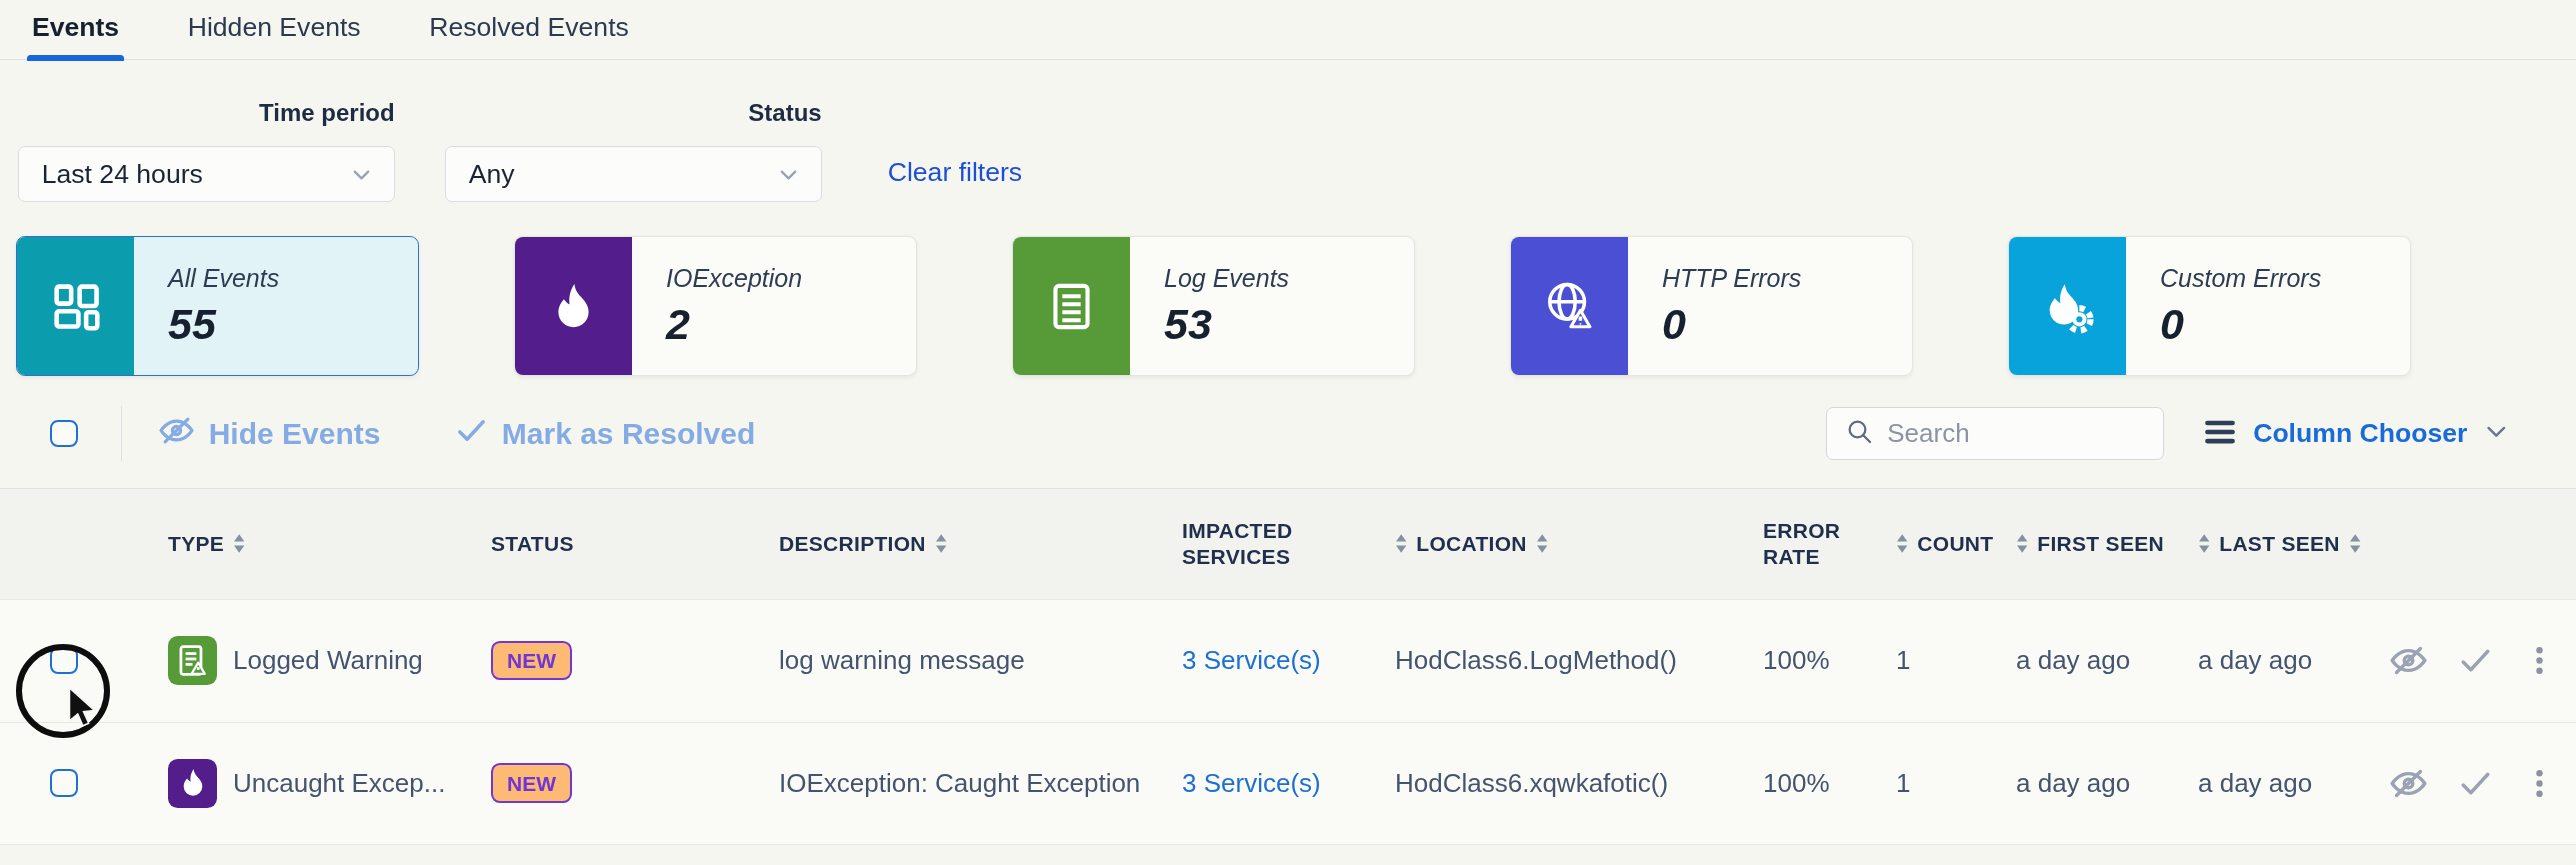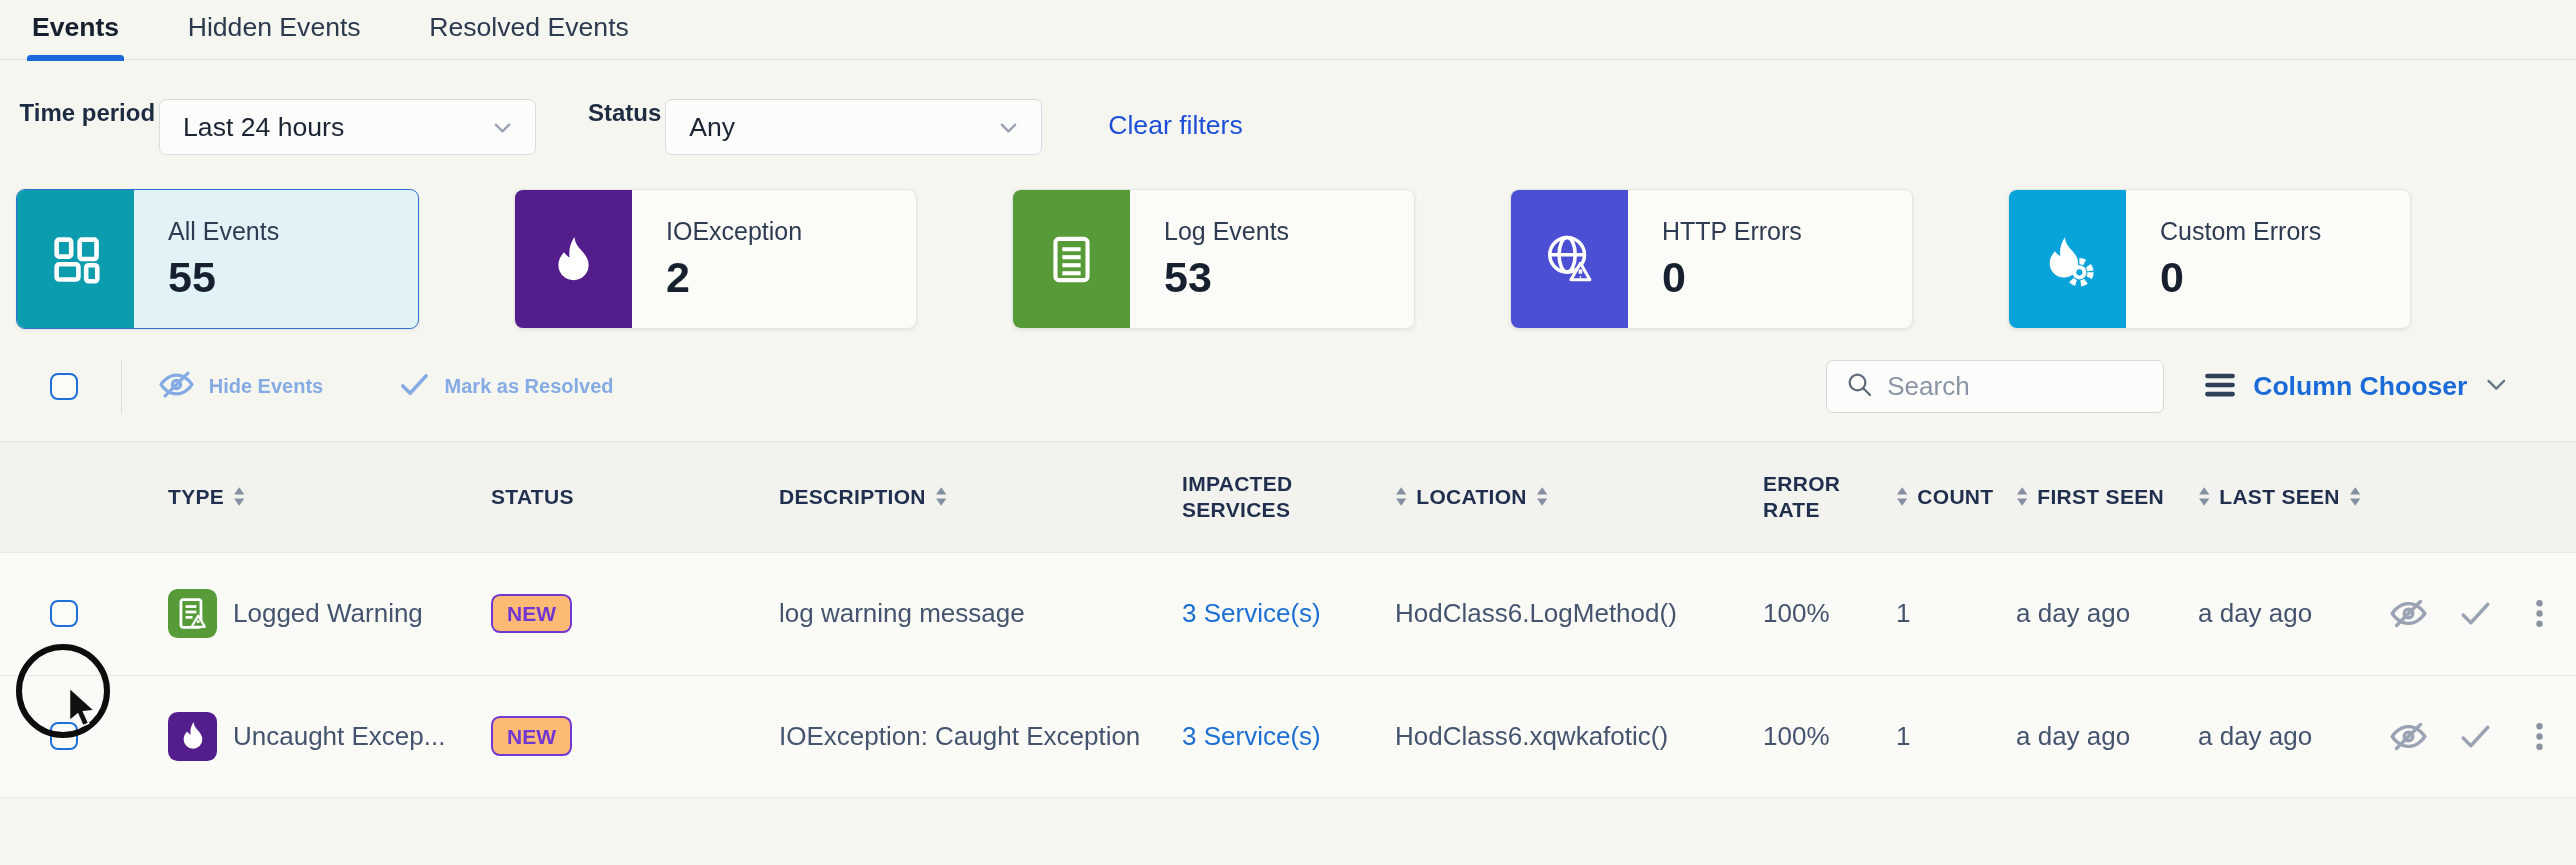--- a/index.html
+++ b/index.html
@@ -39,21 +39,21 @@
     background: #1868db;
   }
 
   
   .filters {
     display: flex;
     align-items: flex-end;
     gap: 50px;
     padding: 39px 0 0 17.7px;
   }
-  .filter-group { display: flex; gap: 4px; }
+  .filter-group { display: flex; flex-direction: column; gap: 19px; align-items: flex-end; }
   .filter-label { font-size: 24px; font-weight: 700; color: #1d2b43; padding-left: 1.8px; }
   .select {
     width: 377px;
     height: 56px;
     background: #fcfcfa;
     border: 1.8px solid #d9dce1;
     border-radius: 7px;
     display: flex;
     align-items: center;
     justify-content: space-between;
@@ -90,21 +90,21 @@
     flex: none;
   }
   .card.selected { border-color: #2e6fd0; background: #e2f3f7; }
   .card-iconblock {
     width: 117px;
     flex: none;
     display: flex;
     align-items: center;
     justify-content: center;
   }
-  .card-body { padding: 26.6px 0 0 34px; }
+  .card-body { padding: 26.6px 0 0 34px; font-style: italic; }
   .card-title { font-size: 25px; color: #2d3c52; }
   .card-count { font-size: 43px; font-weight: 700; color: #16202e; margin-top: 7px; }
 
   
   .toolbar {
     display: flex;
     align-items: center;
     justify-content: space-between;
     padding: 30px 66px 26.6px 50px;
   }
@@ -113,21 +113,21 @@
     width: 27.5px; height: 27.5px;
     border: 2.7px solid #1f6fd8;
     border-radius: 8px;
     background: #fbfbf7;
     cursor: pointer;
     flex: none;
   }
   .toolbar-divider { width: 1.8px; height: 55px; background: #dcdfe3; margin: 0 35px 0 43px; }
   .toolbar-btn {
     display: flex; align-items: center; gap: 12.4px;
-    font-size: 20px; font-weight: 700; color: #85abe4;
+    font-size: 30px; font-weight: 700; color: #85abe4;
     margin-right: 74px;
     cursor: pointer;
     white-space: nowrap;
   }
   .toolbar-right { display: flex; align-items: center; }
   .searchbox {
     width: 338px; height: 53px;
     border: 1.8px solid #d4d8dd;
     border-radius: 7px;
     background: #fcfcfa;

